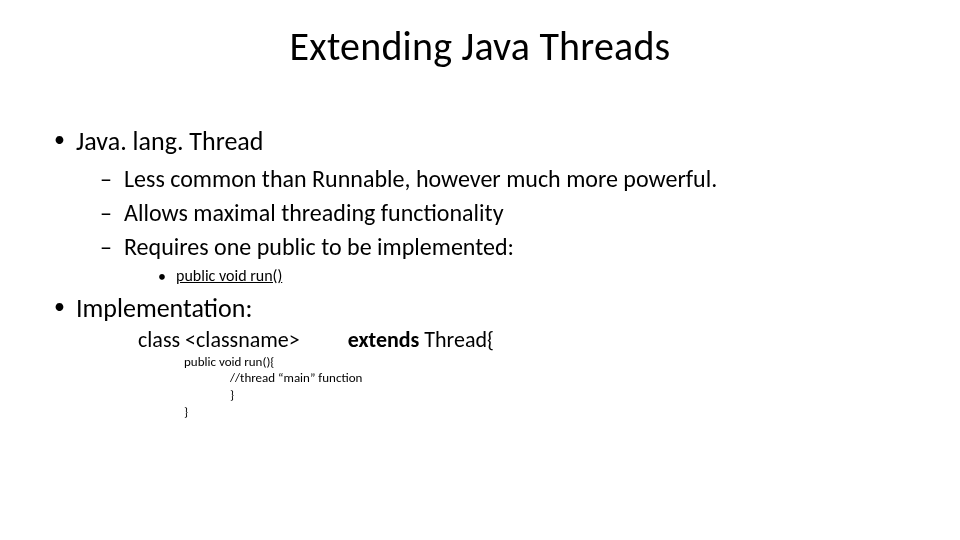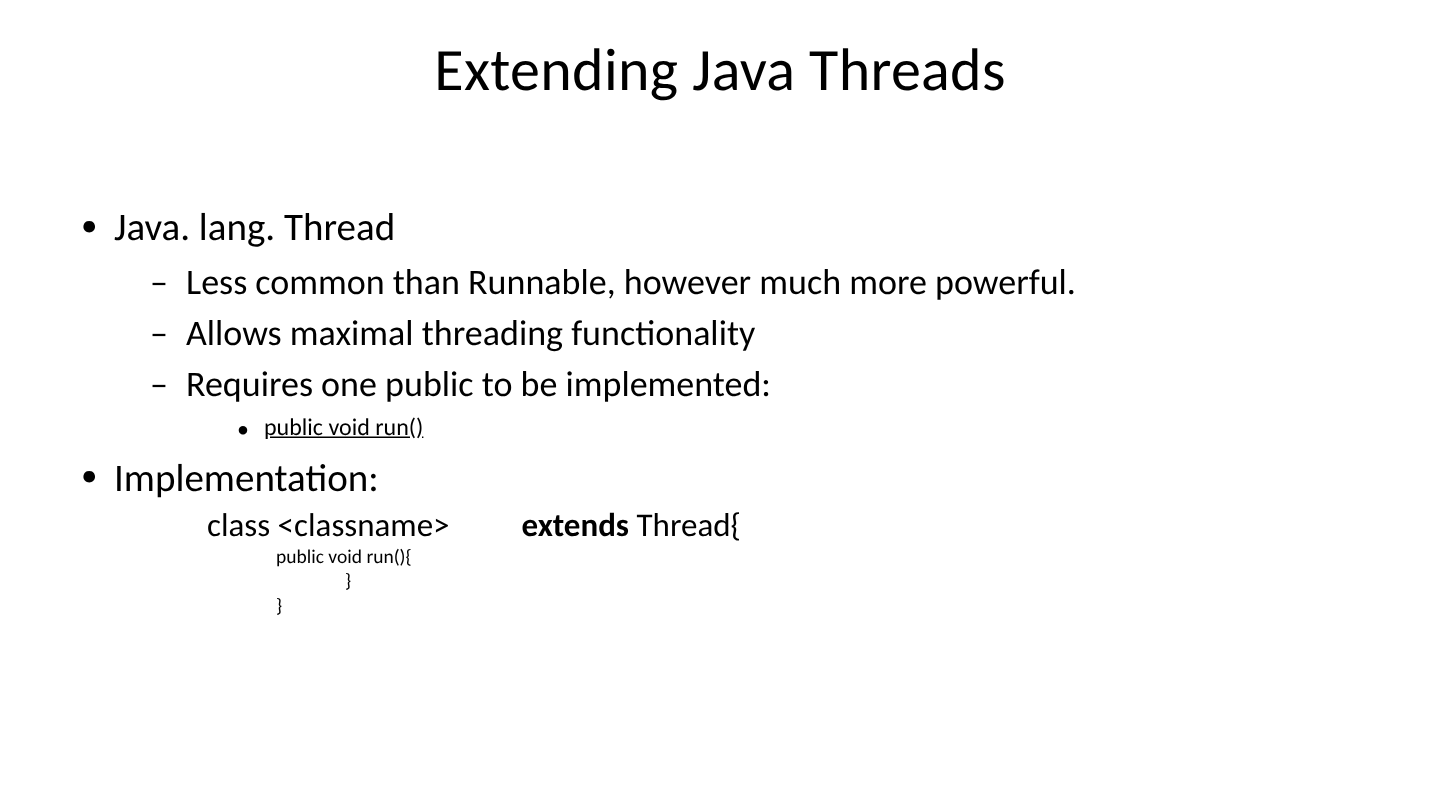--- a/index.html
+++ b/index.html
@@ -23,21 +23,21 @@
     top: 22px;
     left: 0;
     width: 960px;
     text-align: center;
     font-size: 40px;
     font-weight: 400;
     letter-spacing: 0.2px;
   }
   .body {
     position: absolute;
-    top: 135px;
+    top: 125px;
     left: 48px;
     right: 48px;
     font-size: 24px;
     line-height: 1.25;
   }
   ul { margin: 0; padding: 0; list-style: none; }
   li { margin: 0; padding: 0; }
 
   
   .l1 > li {
@@ -144,20 +144,21 @@
       </li>
 
       <li>
         <span>Implementation:</span>
         <div class="codeblock">
           <div class="line1">
             <span>class &lt;classname&gt; </span><span class="bold">extends</span><span> Thread{</span>
           </div>
           <div class="inner">
             <div>public void run(){</div>
+            <div class="inner2">//thread “main” function</div>
             <div class="inner2">}</div>
             <div>}</div>
           </div>
         </div>
       </li>
 
     </ul>
   </div>
 
 </div>

